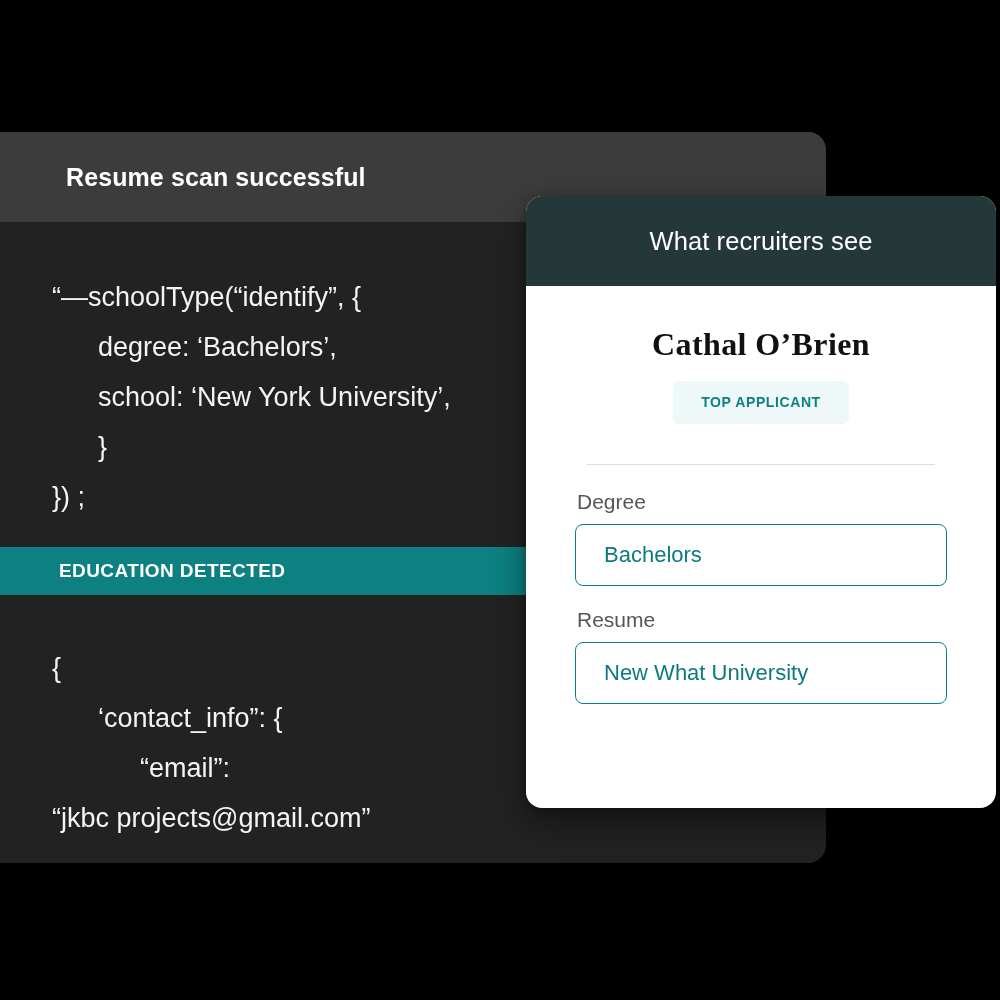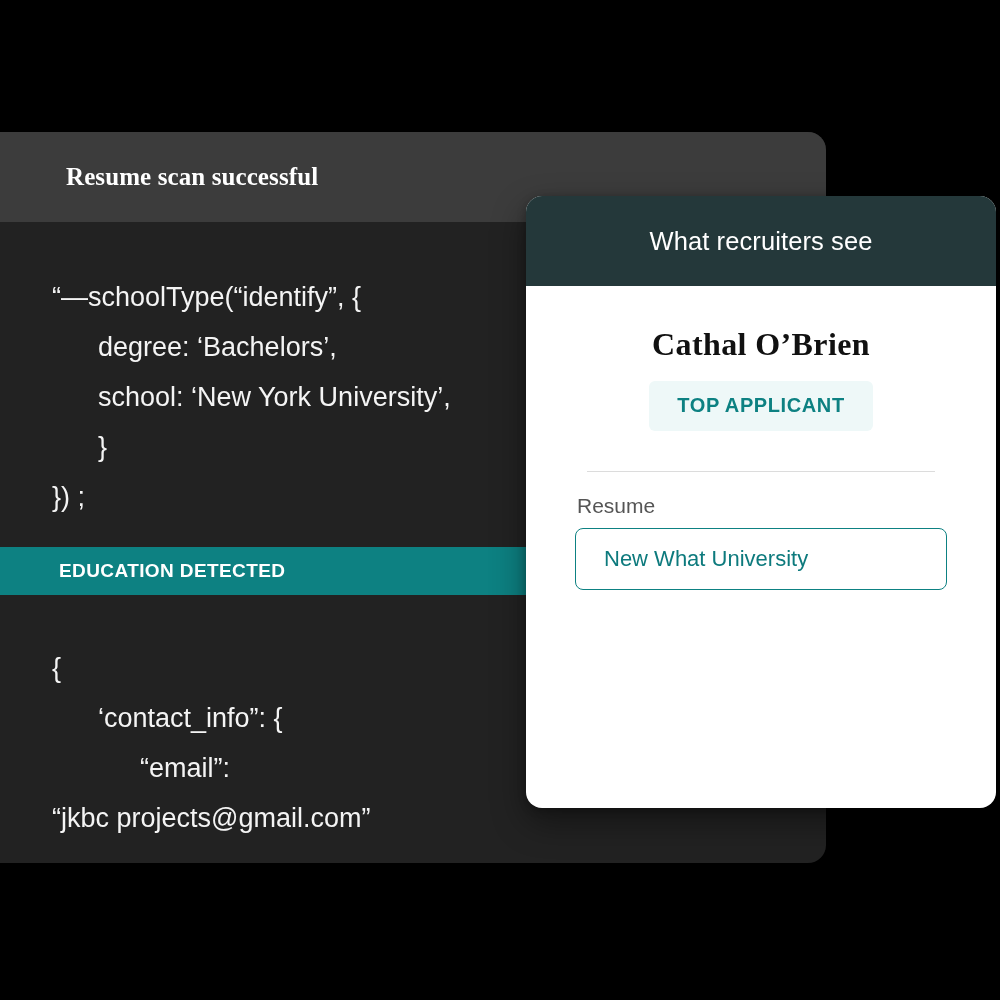--- a/index.html
+++ b/index.html
@@ -39,21 +39,20 @@
     align-items: center;
     padding-left: 106px;
     box-sizing: border-box;
   }
 
   .code-card-title {
     color: #ffffff;
     font-size: 25px;
     font-weight: bold;
     letter-spacing: 0.1px;
-    font-family: Liberation Serif, serif;
   }
 
   .code-body {
     position: relative;
     padding: 50px 0 0 0;
     color: #f2f2f2;
   }
 
   .code-line {
     font-family: "Liberation Sans", sans-serif;
@@ -131,21 +130,21 @@
   }
 
   .badge-row {
     display: flex;
     justify-content: center;
     margin-top: 18px;
   }
   .top-applicant-badge {
     background: #eef8f8;
     color: #0d8182;
-    font-size: 20px;
+    font-size: 14px;
     font-weight: bold;
     letter-spacing: 0.6px;
     padding: 13px 28px 14px 28px;
     border-radius: 6px;
   }
 
   .divider {
     height: 1px;
     background: #dcdcdc;
     margin: 40px 12px 0 12px;
@@ -217,20 +216,26 @@
     <div class="recruiter-body">
 
       <div class="applicant-name">Cathal O’Brien</div>
 
       <div class="badge-row">
         <span class="top-applicant-badge">TOP APPLICANT</span>
       </div>
 
       <div class="divider"></div>
 
+      <div class="field-group">
+        <div class="field-label">Degree</div>
+        <div class="field-input">
+          <span class="field-input-value">Bachelors</span>
+        </div>
+      </div>
 
       <div class="field-group second">
         <div class="field-label">Resume</div>
         <div class="field-input">
           <span class="field-input-value">New What University</span>
         </div>
       </div>
 
     </div>
   </div>

